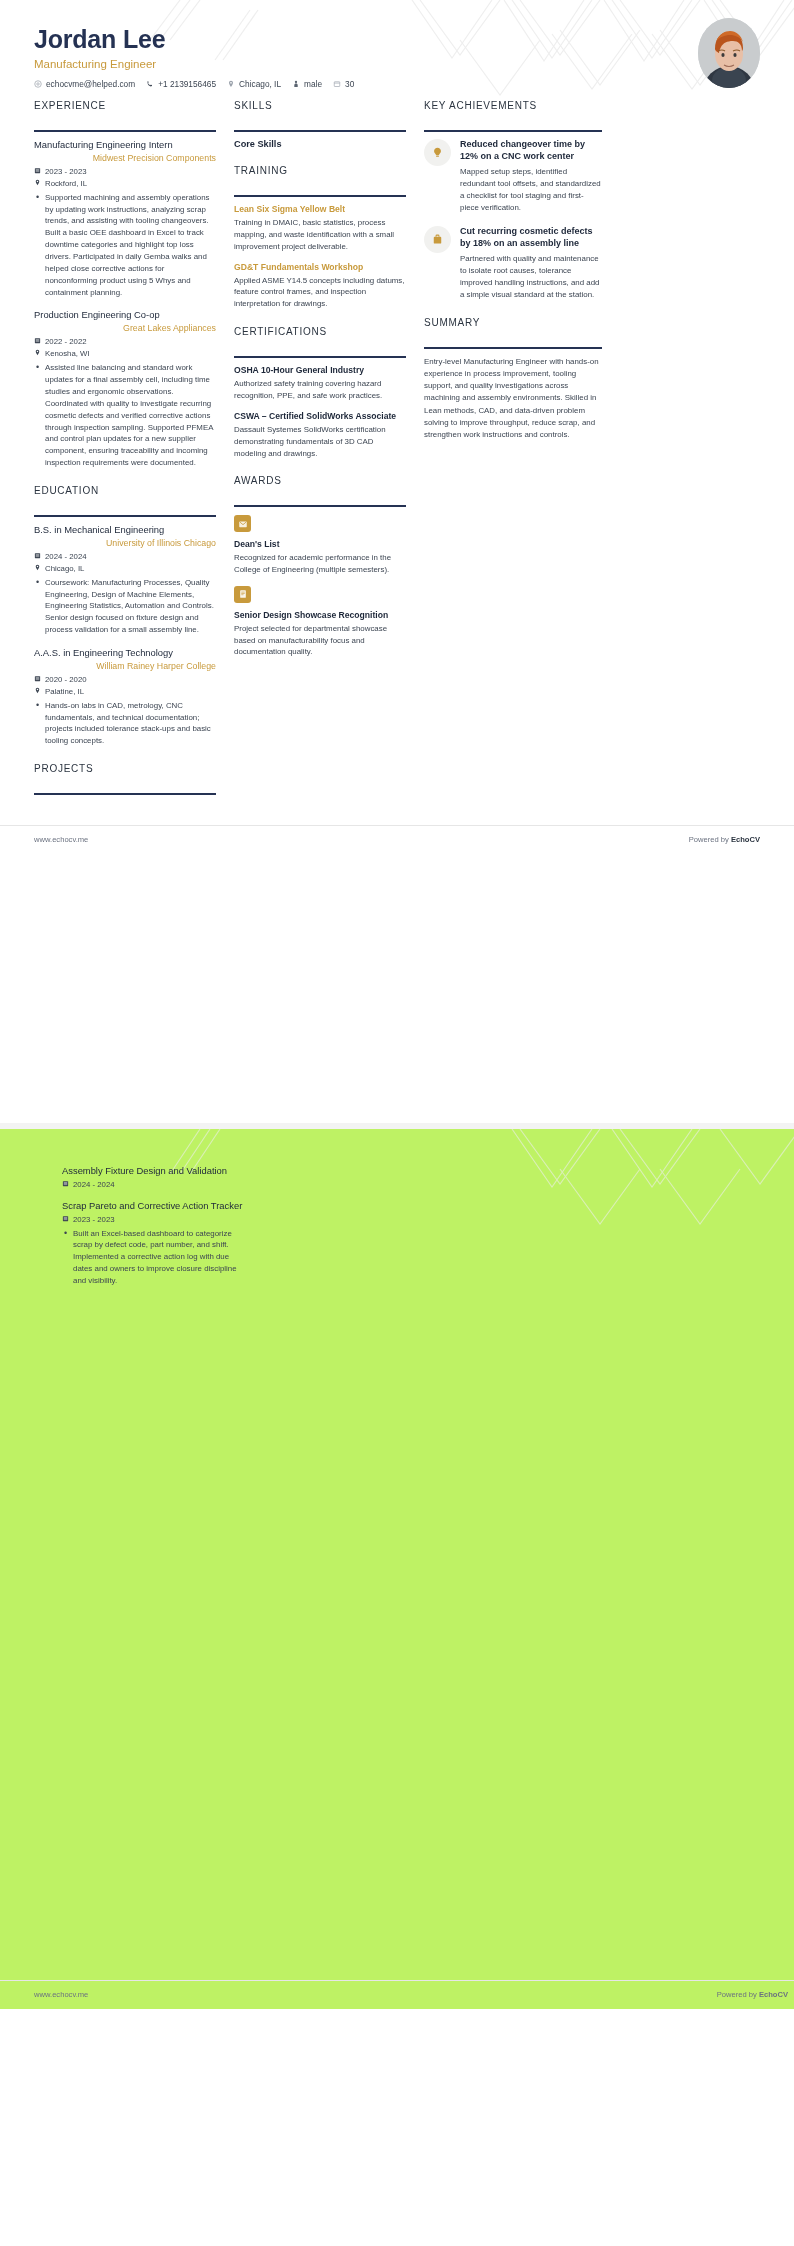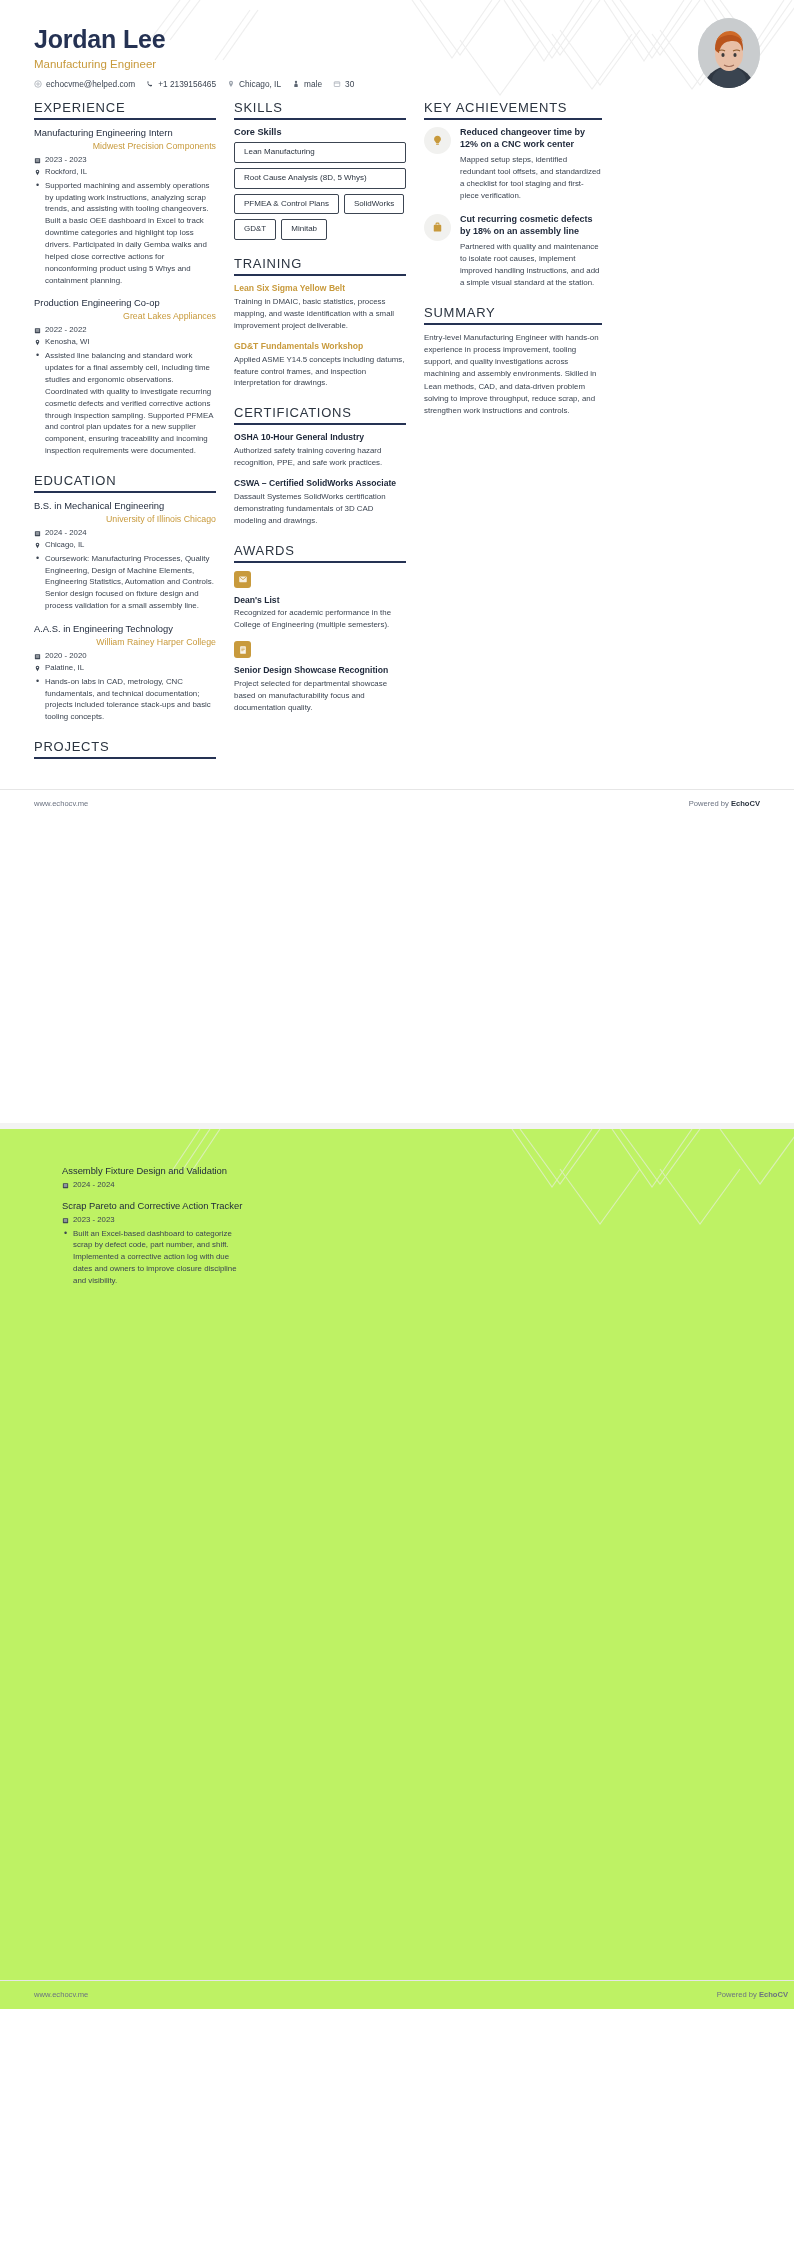--- a/index.html
+++ b/index.html
@@ -93,25 +93,25 @@
     box-sizing:border-box;
     gap:18px;
     align-items:flex-start;
   }
   .col-left{width:182px;flex:none;}
   .col-mid{width:172px;flex:none;}
   .col-right{width:178px;flex:none;}
 
   .section{margin-bottom:16px;}
   .section-title{
-    font-size:13px;
+    font-size:10px;
     letter-spacing:.75px;
     color:#2b3440;
     text-transform:uppercase;
-    padding-bottom:3px;
+    padding-bottom:19px;
   }
   .section-rule{
     height:2px;
     background:#253253;
     margin-bottom:7px;
   }
 
   .entry{margin-bottom:11px;}
   .entry-title{
     font-size:9.4px;
@@ -121,21 +121,21 @@
   }
   .entry-org{
     font-size:8.8px;
     color:#c89a3c;
     margin-top:2px;
     line-height:1.25;
     text-align:right;
   }
   .meta-row{
     display:flex;
-    align-items:flex-end;
+    align-items:flex-start;
     gap:4px;
     font-size:7.8px;
     color:#3c4552;
     margin-top:3px;
   }
   .meta-row svg{display:block;flex:none;}
   ul.bullets{
     margin:4px 0 0 0;
     padding-left:10px;
     list-style:none;
@@ -517,28 +517,20 @@
         <div class="section-rule"></div>
       </div>
     </div>
 
     <div class="col-mid">
 
       <div class="section">
         <div class="section-title">SKILLS</div>
         <div class="section-rule"></div>
         <div class="skill-group-name">Core Skills</div>
-        <div class="chips">
-          <div class="chip wide">Lean Manufacturing</div>
-          <div class="chip wide">Root Cause Analysis (8D, 5 Whys)</div>
-          <div class="chip">PFMEA &amp; Control Plans</div>
-          <div class="chip">SolidWorks</div>
-          <div class="chip">GD&amp;T</div>
-          <div class="chip">Minitab</div>
-        </div>
       </div>
 
       <div class="section">
         <div class="section-title">TRAINING</div>
         <div class="section-rule"></div>
         <div>
           <div class="tr-title">Lean Six Sigma Yellow Belt</div>
           <div class="tr-desc">Training in DMAIC, basic statistics, process mapping, and waste identification with a small improvement project deliverable.</div>
         </div>
         <div>
@@ -615,21 +607,21 @@
 
         <div class="ach">
           <div class="ach-icon">
             <svg width="13" height="13" viewBox="0 0 16 16">
                 <rect x="3.4" y="4.6" width="9.2" height="8.4" rx="1.1" fill="#c89a3c"></rect>
                 <path d="M6.2 4.6V3.6c0-.6.4-1 1-1h1.6c.6 0 1 .4 1 1v1" stroke="#c89a3c" stroke-width="1.3" fill="none"></path>
               </svg>
           </div>
           <div>
             <div class="ach-title">Cut recurring cosmetic defects by 18% on an assembly line</div>
-            <div class="ach-desc">Partnered with quality and maintenance to isolate root causes, implement improved handling instructions, and add a simple visual standard at the station.</div>
+            <div class="ach-desc">Partnered with quality and maintenance to isolate root causes, tolerance improved handling instructions, and add a simple visual standard at the station.</div>
           </div>
         </div>
       </div>
 
       <div class="section">
         <div class="section-title">SUMMARY</div>
         <div class="section-rule"></div>
         <div class="summary-text">Entry-level Manufacturing Engineer with hands-on experience in process improvement, tooling support, and quality investigations across machining and assembly environments. Skilled in Lean methods, CAD, and data-driven problem solving to improve throughput, reduce scrap, and strengthen work instructions and controls.</div>
       </div>
     </div>

